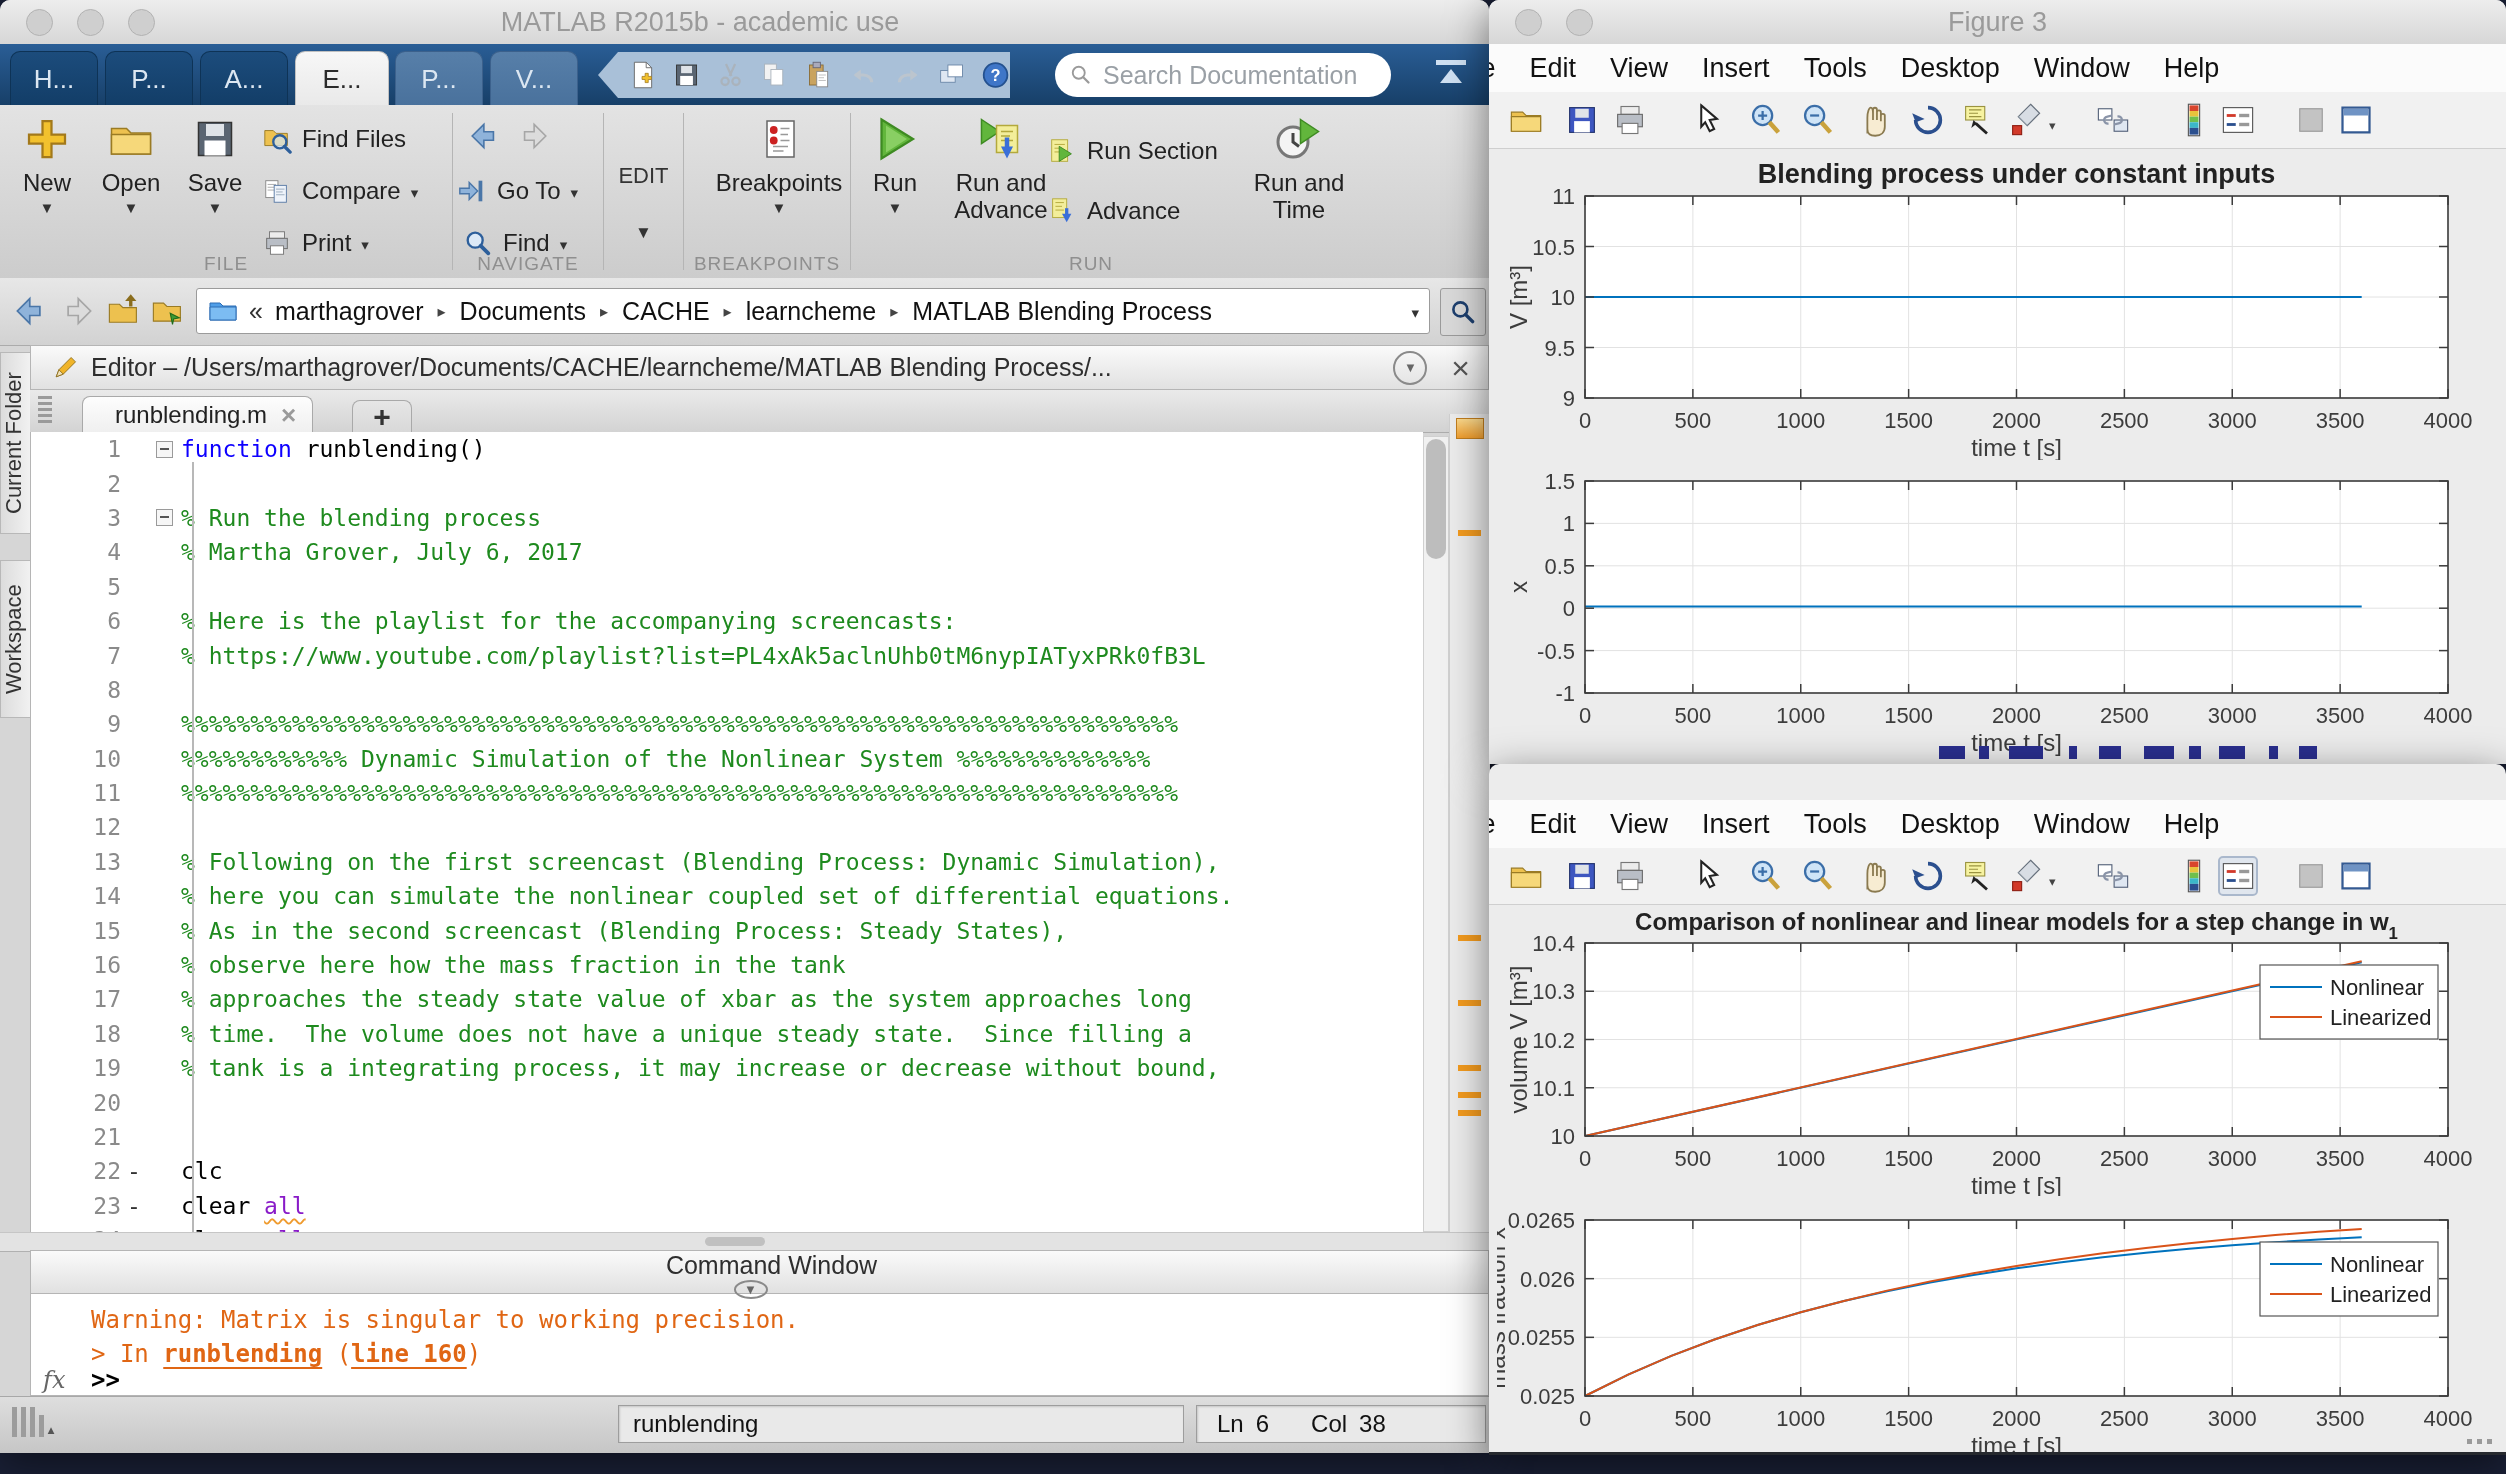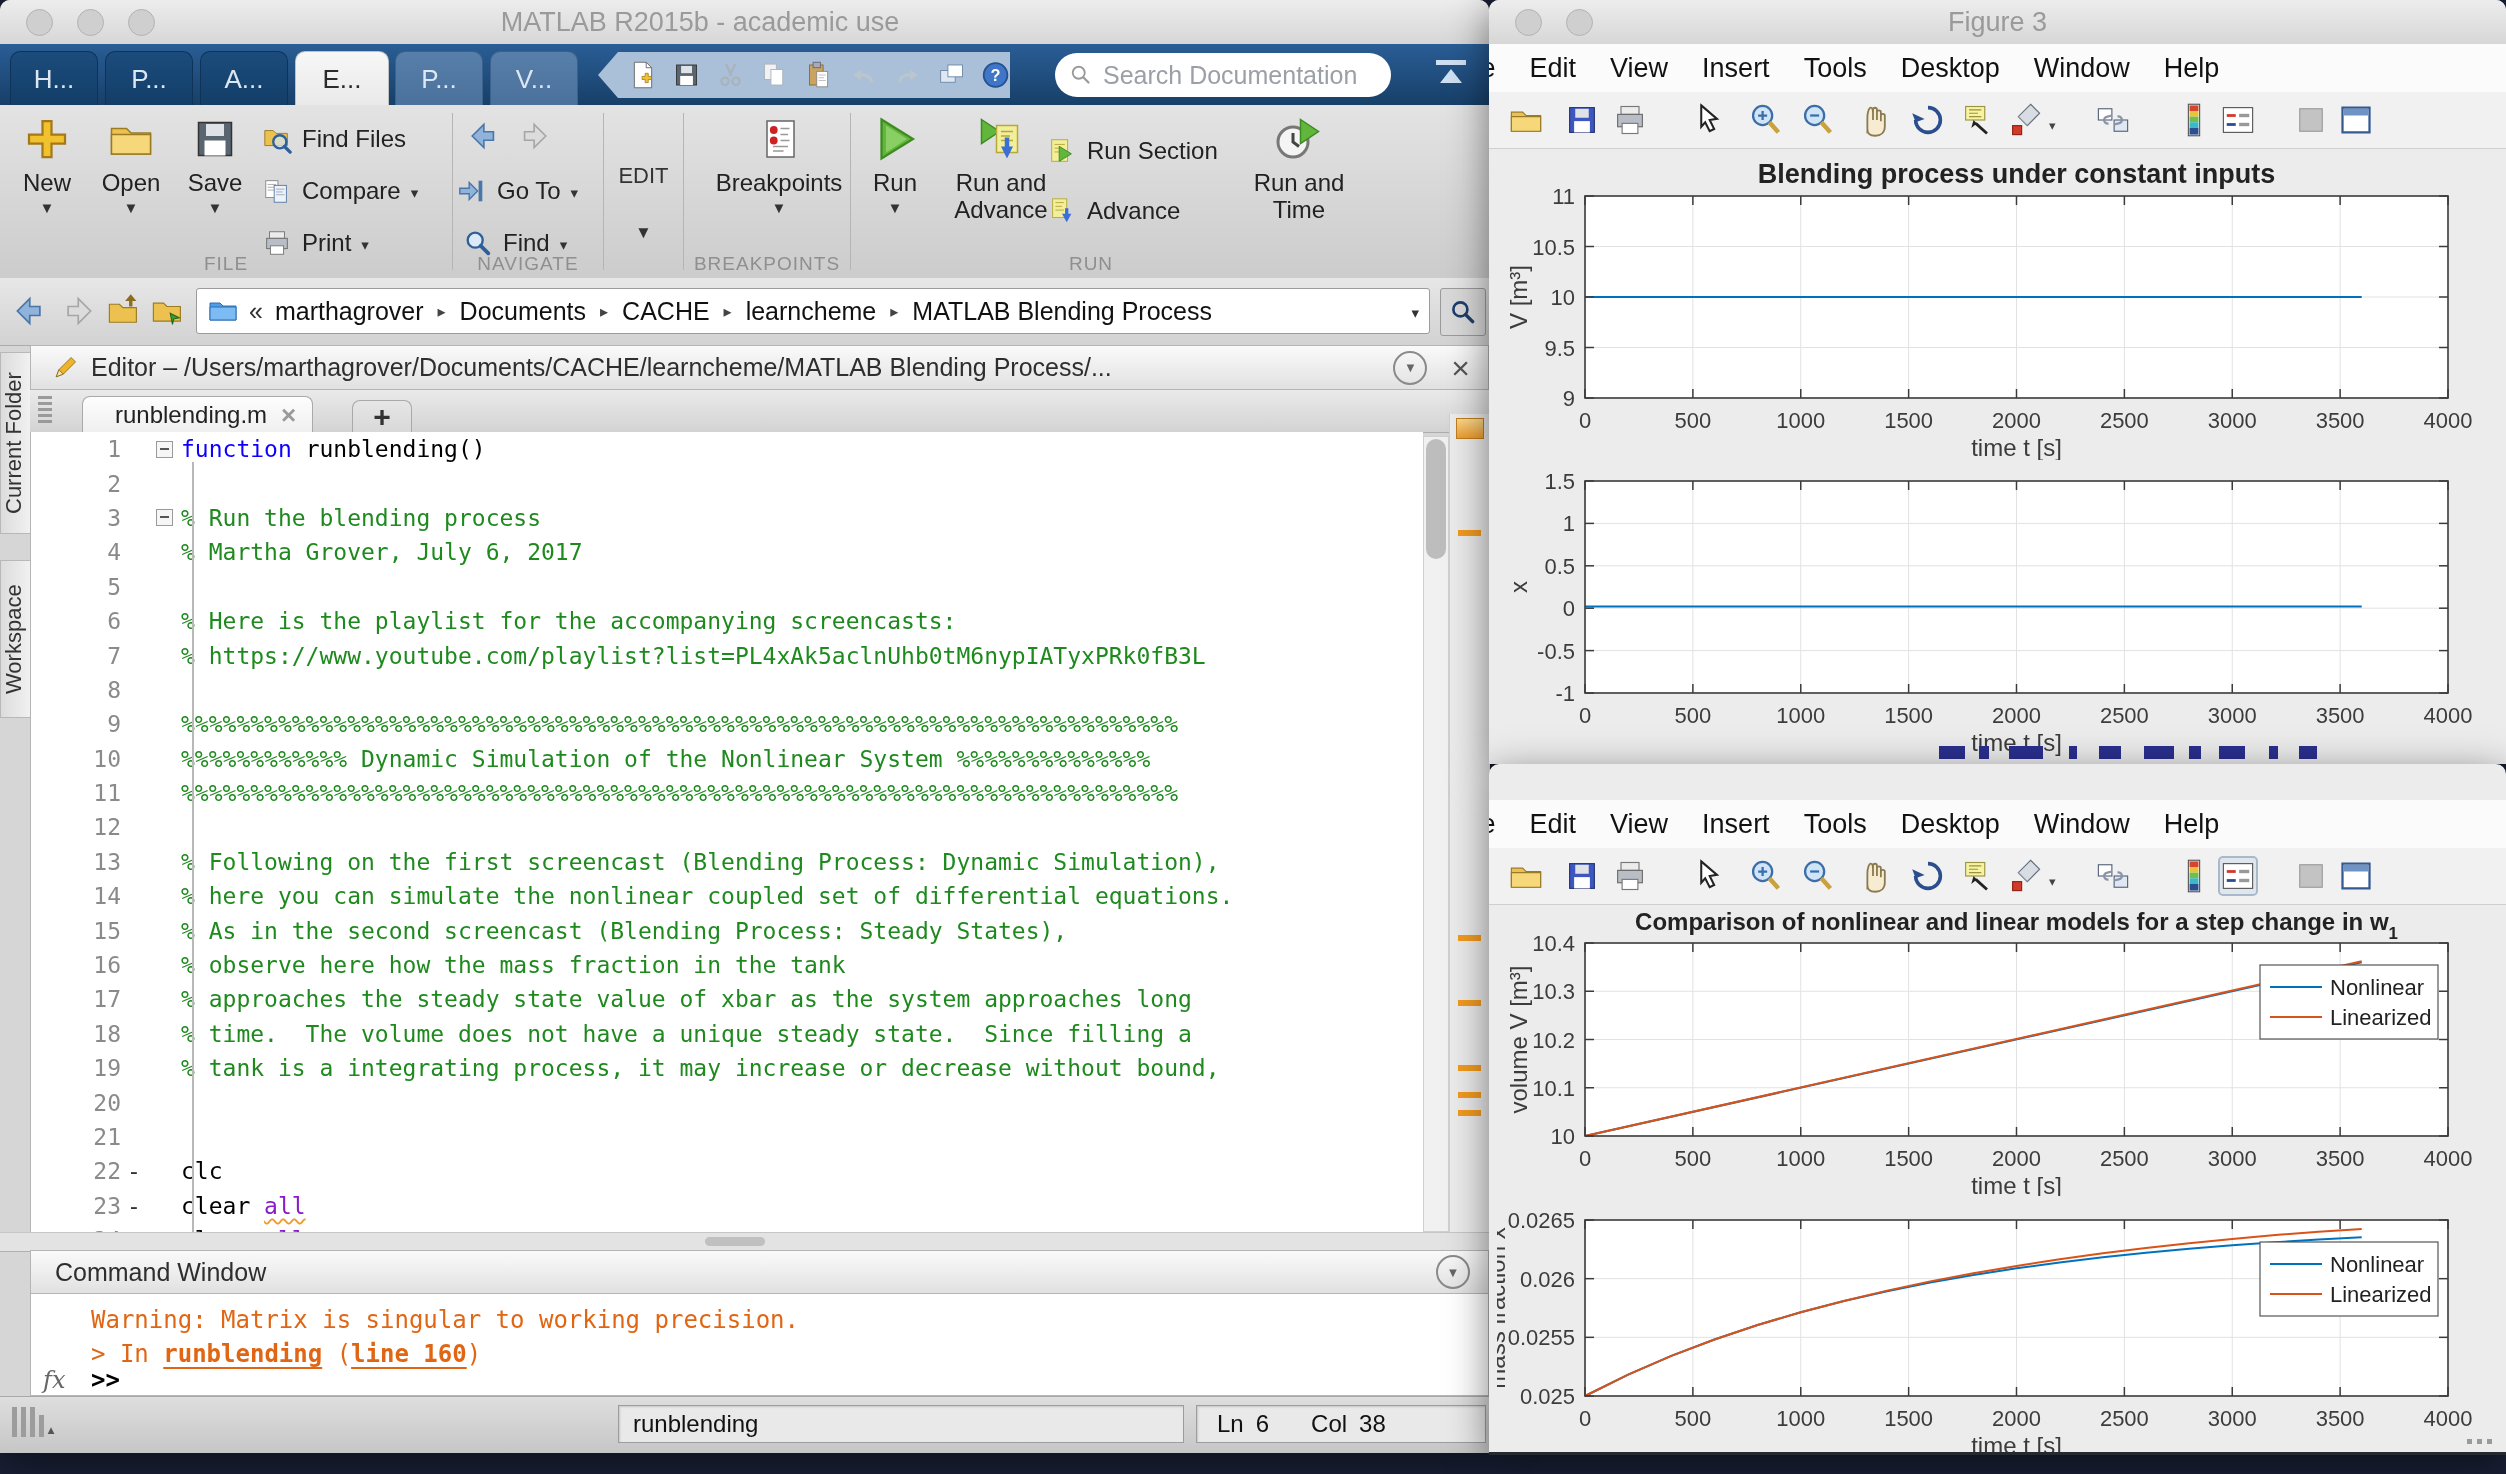--- a/index.html
+++ b/index.html
@@ -112,21 +112,21 @@
   #msgbar .ind{position:absolute;left:6px;top:4px;width:26px;height:19px;border:1px solid #c07d1e;
                background:linear-gradient(#fbd98c,#ef9d2e);}
   .mtick{position:absolute;left:8px;width:23px;height:6px;background:#f39b1f;}
   .splitter{position:absolute;left:0;top:1232px;width:1489px;height:18px;background:#e3e3e3;
             border-top:1px solid #c6c6c6;border-bottom:1px solid #b0b0b0;}
   .splitter .knob{position:absolute;left:705px;top:4px;width:60px;height:9px;border-radius:5px;background:#c0c0c0;}
   
   .cw{position:absolute;left:30px;top:1250px;width:1459px;height:146px;background:#fff;
       border:1px solid #b5b5b5;box-sizing:border-box;}
   .cw-header{height:42px;background:linear-gradient(#fafafa,#e1e1e1);border-bottom:1px solid #b5b5b5;
-             display:flex;align-items:center;}
+             display:flex;align-items:center;flex-direction:column;}
   .cw-header .ctitle{font-size:25px;color:#2e2e2e;margin-left:24px;flex:1;}
   .cw-body{position:relative;font-family:"DejaVu Sans Mono",monospace;font-size:24px;}
   .warn{color:#e06614;}
   .cw-line{position:absolute;left:60px;white-space:pre;}
   .wlink{font-weight:bold;text-decoration:underline;text-underline-offset:5px;}
   .fx{position:absolute;left:12px;top:72px;font-family:"DejaVu Serif",serif;font-style:italic;
       font-size:24px;color:#666;}
   .fx small{display:block;font-size:10px;color:#555;text-align:center;font-style:normal;}
   .prompt{position:absolute;left:60px;top:72px;color:#000;font-weight:bold;}
   

